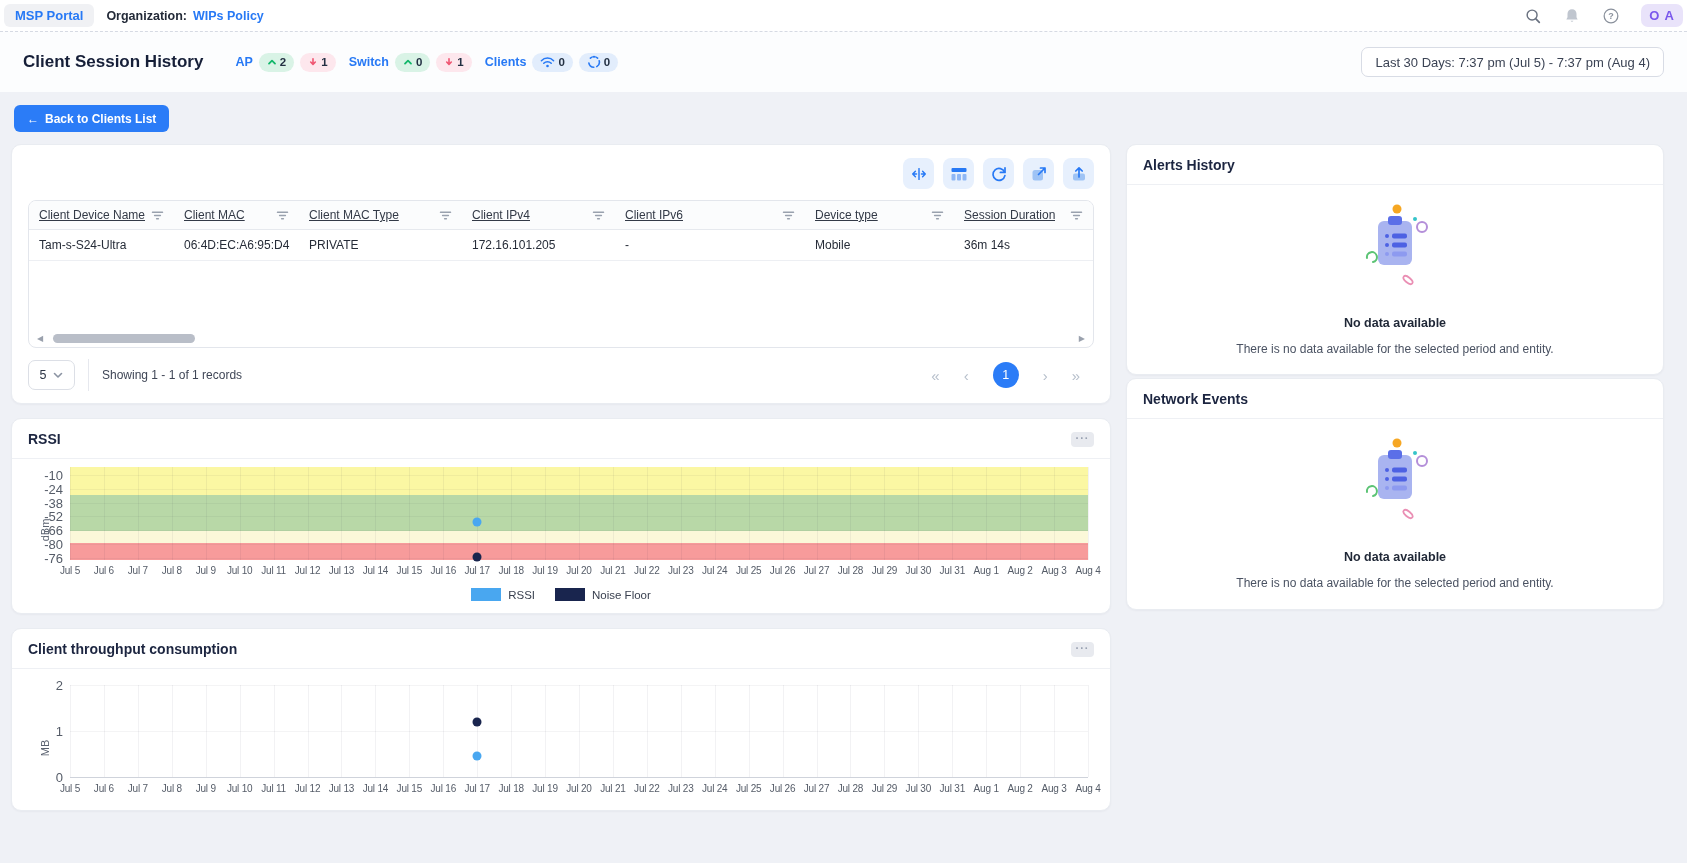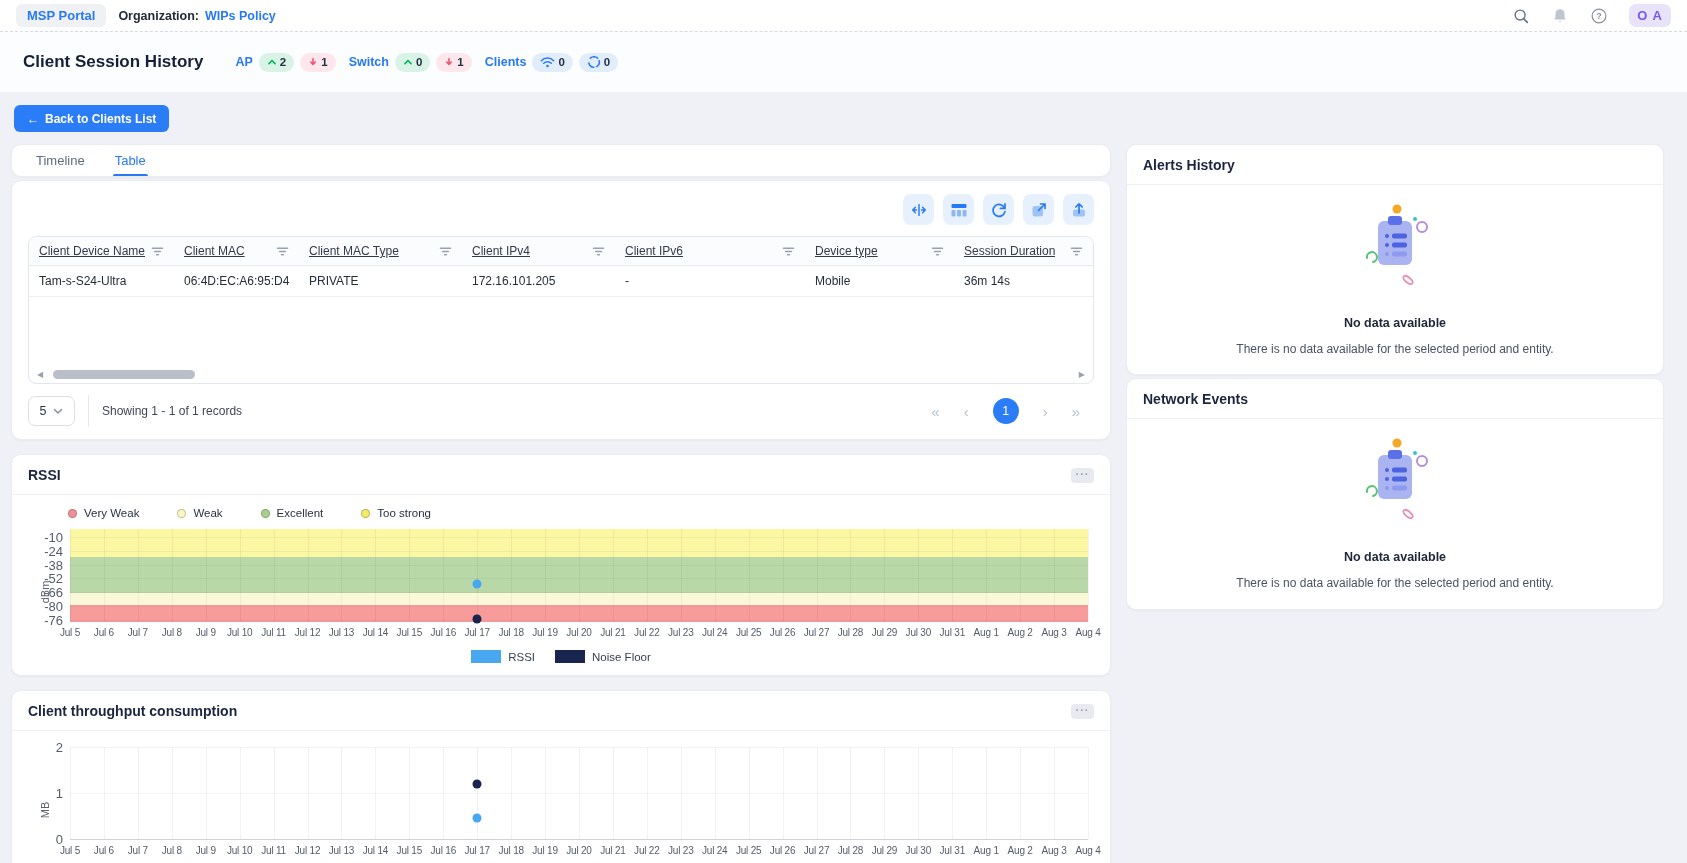--- a/index.html
+++ b/index.html
@@ -2,21 +2,21 @@
 <html><head>
 <meta charset="utf-8">
 <style>
   * { box-sizing: border-box; margin: 0; padding: 0; }
   html,body { width:1687px; height:863px; overflow:hidden; }
   body {
     font-family: "Liberation Sans", "DejaVu Sans", sans-serif;
     background:#eff1f6; color:#333; font-size:13px;
   }
   
-  .topbar { height:31px; background:#fff; display:flex; align-items:center; padding:0 16px; }
+  .topbar { height:31px; background:#fff; display:flex; align-items:center; padding:0 4px; }
   .brand-pill { background:#f0f1f4; color:#2779f5; font-weight:bold; font-size:13px;
     padding:4px 11px; border-radius:6px; cursor:pointer; }
   .org-label { font-weight:bold; font-size:12.5px; color:#232a38; margin-left:12px; }
   .org-link { color:#2779f5; font-weight:bold; font-size:12.5px; margin-left:6px; cursor:pointer; }
   .topbar-right { margin-left:auto; display:flex; align-items:center; gap:21px; }
   .tb-icon { display:flex; align-items:center; cursor:pointer; }
   .avatar { background:#e9e3fa; color:#7a58ec; font-weight:bold; font-size:13px;
     padding:4px 8px; border-radius:7px; letter-spacing:1px; cursor:pointer; }
   
   .page-header { background:#fcfdfe; border-top:1px dashed #d6dae3; height:61px;
@@ -198,36 +198,35 @@
               <path d="M3.4 3.2 a5.2 5.2 0 0 1 7.2 0"></path>
               <path d="M12.2 5.8 a5.2 5.2 0 0 1 -2.4 5.8"></path>
               <path d="M6.8 12.3 a5.2 5.2 0 0 1 -4.9 -4.2"></path>
             </g>
             <circle cx="7" cy="1.8" r="1" fill="#2779f5"></circle>
           </svg>
         <span>0</span>
       </span>
     </div>
   </div>
+  <div class="date-range">
+    <span>Last 30 Days: 7:37 pm (Jul 5) - 7:37 pm (Aug 4)</span>
+  </div>
 </div>
 
 <div class="back-row">
   <button class="back-btn">
     <span>←</span>
     <span>Back to Clients List</span>
   </button>
 </div>
 
 <div class="content">
   <div class="col-left">
 
-    <div class="card tabs-card">
-      <div class="tab">Timeline</div>
-      <div class="tab active">Table</div>
-    </div>
 
     <div class="card table-card">
       <div class="card-title-row">
         <div class="toolbar">
           <button class="tool-btn">
             <svg width="18" height="16" viewBox="0 0 20 16">
                 <g stroke="#2779f5" stroke-width="1.6" fill="none" stroke-linecap="round" stroke-linejoin="round">
                   <line x1="10" y1="2" x2="10" y2="14"></line>
                   <path d="M6 5 L3 8 L6 11 M3 8 H7.3"></path>
                   <path d="M14 5 L17 8 L14 11 M17 8 H12.7"></path>
@@ -399,38 +398,20 @@
         </div>
       </div>
     </div>
 
     <div class="card chart-card" id="rssi-card">
       <div class="chart-header">
         <span class="chart-title">RSSI</span>
         <span class="more-btn">···</span>
       </div>
       <div class="chart-body">
-        <div class="top-legend" id="rssi-band-legend">
-            <span class="legend-item">
-              <span class="legend-dot" style="background: rgb(240, 141, 160);"></span>
-              <span>Very Weak</span>
-            </span>
-            <span class="legend-item">
-              <span class="legend-dot" style="background: rgb(251, 246, 201);"></span>
-              <span>Weak</span>
-            </span>
-            <span class="legend-item">
-              <span class="legend-dot" style="background: rgb(166, 207, 146);"></span>
-              <span>Excellent</span>
-            </span>
-            <span class="legend-item">
-              <span class="legend-dot" style="background: rgb(243, 233, 106);"></span>
-              <span>Too strong</span>
-            </span>
-          </div>
         <div class="chart-grid">
           <span class="y-axis-name">dBm</span>
           <div class="plot">
               <div class="band" style="top: 0%; height: 29.7872%; background: rgb(251, 247, 163);"></div>
               <div class="band" style="top: 29.7872%; height: 39.3617%; background: rgb(184, 216, 167);"></div>
               <div class="band" style="top: 69.1489%; height: 12.766%; background: rgb(251, 248, 217);"></div>
               <div class="band" style="top: 81.9149%; height: 18.0851%; background: rgb(247, 155, 155);"></div>
               <div class="vline" style="left: 0%;"></div>
               <div class="vline" style="left: 3.33333%;"></div>
               <div class="vline" style="left: 6.66667%;"></div>

